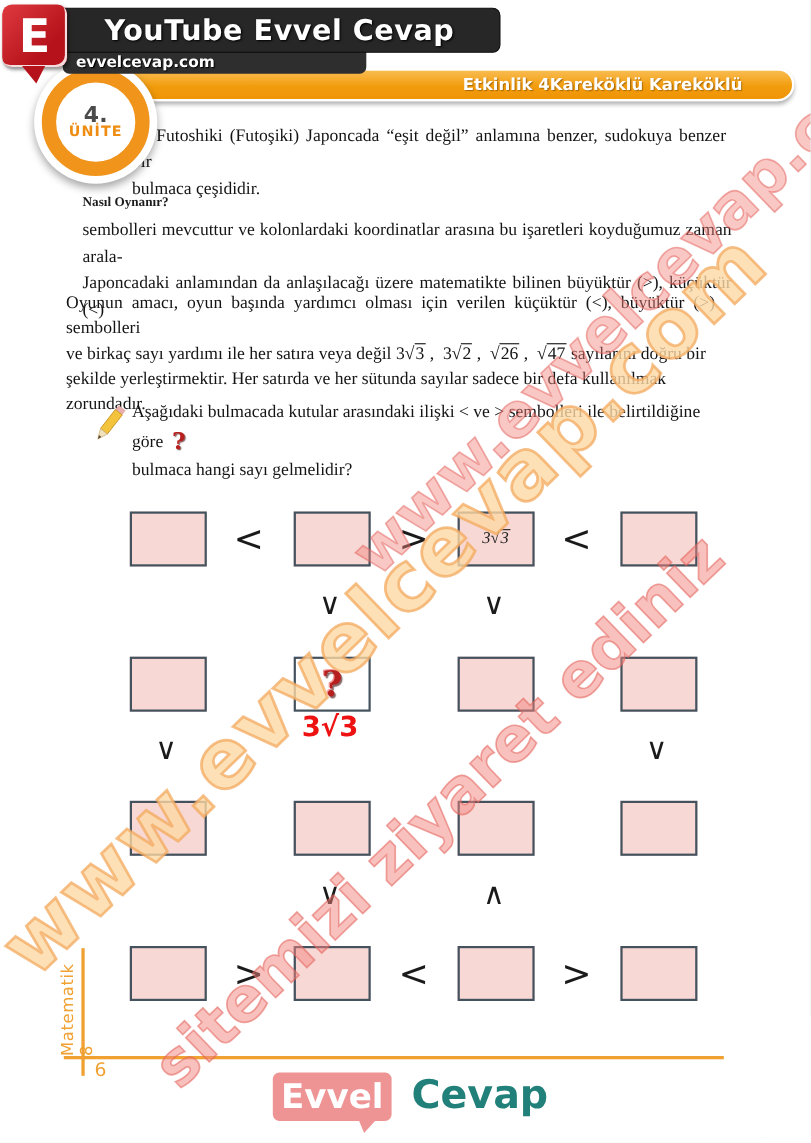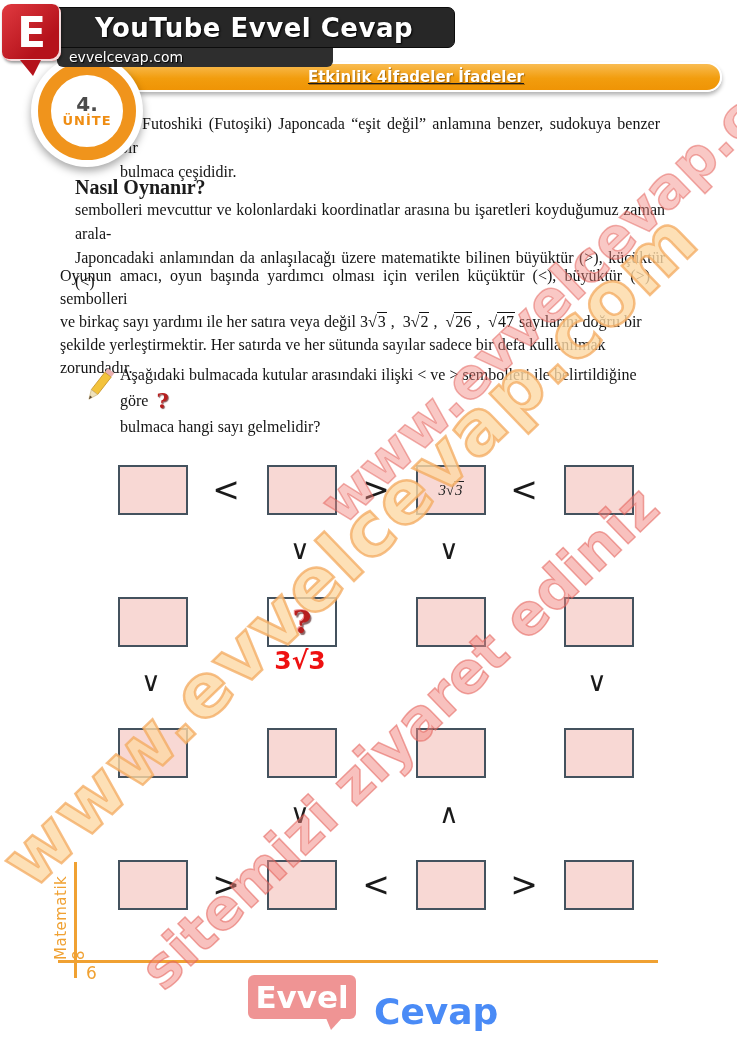--- a/index.html
+++ b/index.html
@@ -8,51 +8,51 @@
 
   
   .ytbar{position:absolute;left:57px;top:7px;width:398px;height:41px;background:#272727;
          border-radius:0 7px 7px 0;border:1px solid #0c0c0c;z-index:60;
          display:flex;align-items:center;padding-left:37px;box-sizing:border-box;}
   .ytbar span{font-family:"DejaVu Sans",sans-serif;font-weight:bold;font-size:26px;color:#ffffff;
               text-shadow:1px 1px 2px #000;letter-spacing:0.5px;}
   .sitebar{position:absolute;left:57px;top:47px;width:276px;height:20px;background:#2e2e2e;
            border-radius:0 0 6px 6px;z-index:59;display:flex;align-items:center;
            padding-left:12px;box-sizing:border-box;}
-  .sitebar span{font-family:"DejaVu Sans",sans-serif;font-weight:normal;font-size:14px;color:#ffffff;
+  .sitebar span{font-family:"DejaVu Sans",sans-serif;font-weight:bold;font-size:14px;color:#ffffff;
                 text-shadow:1px 1px 1px #000;}
   .elogo{position:absolute;left:2px;top:4px;width:59px;height:57px;z-index:65;
          background:linear-gradient(135deg,#e03a40,#b5121b 70%);border-radius:9px;
          box-shadow:inset -2px -2px 0 rgba(255,255,255,.85),1px 2px 3px rgba(0,0,0,.4);
          display:flex;align-items:center;justify-content:center;}
   .elogo span{font-family:"DejaVu Sans",sans-serif;font-weight:bold;font-size:42px;color:#fff;}
   .elogo::after{content:"";position:absolute;left:18px;bottom:-15px;width:0;height:0;
                 border-left:13px solid transparent;border-right:8px solid transparent;
                 border-top:16px solid #b5121b;}
   .unitcircle{position:absolute;left:31px;top:55px;width:112px;height:112px;border-radius:50%;
               background:#ffffff;box-shadow:0 4px 8px rgba(0,0,0,.35);z-index:55;}
   .unitring{position:absolute;left:7px;top:7px;width:72px;height:72px;border-radius:50%;
             border:13px solid #f0941c;background:#ffffff;
             display:flex;flex-direction:column;align-items:center;justify-content:center;}
   .unitnum{font-family:"DejaVu Sans",sans-serif;font-weight:bold;font-size:20px;color:#4b4b4b;line-height:18px;}
   .unitlbl{font-family:"DejaVu Sans",sans-serif;font-weight:bold;font-size:13px;color:#ef8d13;letter-spacing:1px;}
   .banner{position:absolute;left:85px;top:62px;width:637px;height:30px;border-radius:16px;
           background:linear-gradient(#f9bc52,#f29d0e 55%,#ef9405);border:2px solid #ffffff;
           box-shadow:0 3px 4px rgba(0,0,0,.30);box-sizing:border-box;z-index:50;
-          display:flex;align-items:center;justify-content:center;
-          padding:0 45px 0 70px;text-decoration:underline;}
+          display:flex;align-items:center;justify-content:flex-end;
+          padding:0 45px 0 70px;}
   .banner span{font-family:"DejaVu Sans",sans-serif;font-weight:bold;font-size:15px;color:#ffffff;
                text-shadow:1px 1px 1px rgba(120,70,0,.6);}
 
   
   .para{position:absolute;font-size:16px;line-height:24px;color:#141414;}
   .jline{display:block;text-align:justify;text-align-last:justify;}
   .intro{left:120px;top:112px;width:540px;}
   .intro .first{text-indent:22px;}
-  .howto-h{position:absolute;left:75px;top:176px;font-size:20px;font-weight:bold;text-align:center;}
+  .howto-h{position:absolute;left:75px;top:176px;font-size:12px;font-weight:bold;text-align:center;}
   .howto{left:75px;top:198px;width:590px;}
   .goal{left:60px;top:264px;width:590px;line-height:23px;}
   .sq{white-space:nowrap;}
   .sq .rad{border-top:1px solid #111;padding:0 1px;}
   .sep{margin:0 4px;}
 
   
   .pencil{position:absolute;left:84px;top:364px;width:32px;height:42px;z-index:20;}
   .question{left:120px;top:362px;width:548px;line-height:26px;}
   .q-red{display:inline-block;margin-left:8px;font-family:"DejaVu Serif",serif;font-weight:bold;
@@ -96,34 +96,34 @@
            color:#f0a132;letter-spacing:0.5px;}
   .pageno{position:absolute;left:86px;top:963px;font-family:"DejaVu Sans",sans-serif;
           font-size:17px;color:#f0a132;}
   .bottomlogo{position:absolute;left:248px;top:975px;z-index:20;opacity:0.92;display:flex;}
   .blbox{position:relative;width:108px;height:44px;background:#ee8c8c;border-radius:6px;
          display:flex;align-items:center;justify-content:center;}
   .blbox::after{content:"";position:absolute;right:14px;bottom:-11px;width:0;height:0;
                 border-left:5px solid transparent;border-right:11px solid transparent;
                 border-top:12px solid #ee8c8c;}
   .blbox span{font-family:"DejaVu Sans",sans-serif;font-weight:bold;font-size:31px;color:#ffffff;}
-  .blgray{margin-left:18px;font-family:"DejaVu Sans",sans-serif;font-weight:bold;font-size:36px;color:#3b82f6;margin-top:16px;}
+  .blgray{margin-left:18px;font-family:"DejaVu Sans",sans-serif;font-weight:bold;font-size:36px;color:#0f766e;}
 </style>
 </head>
 <body>
 
 <div class="page">
 
   <div class="wm wm-main">www.evvelcevap.com</div>
   <div class="wm wm-side">sitemizi ziyaret ediniz</div>
   <div class="wm wm-frag">www.evvelcevap.com</div>
 
   <div class="banner">
     <span>Etkinlik 4</span>
-    <span>İfadeler İfadeler</span>
+    <span>Kareköklü Kareköklü</span>
   </div>
   <div class="unitcircle">
     <div class="unitring">
       <span class="unitnum">4.</span>
       <span class="unitlbl">ÜNİTE</span>
     </div>
   </div>
   <div class="ytbar">
     <span>YouTube Evvel Cevap</span>
   </div>

